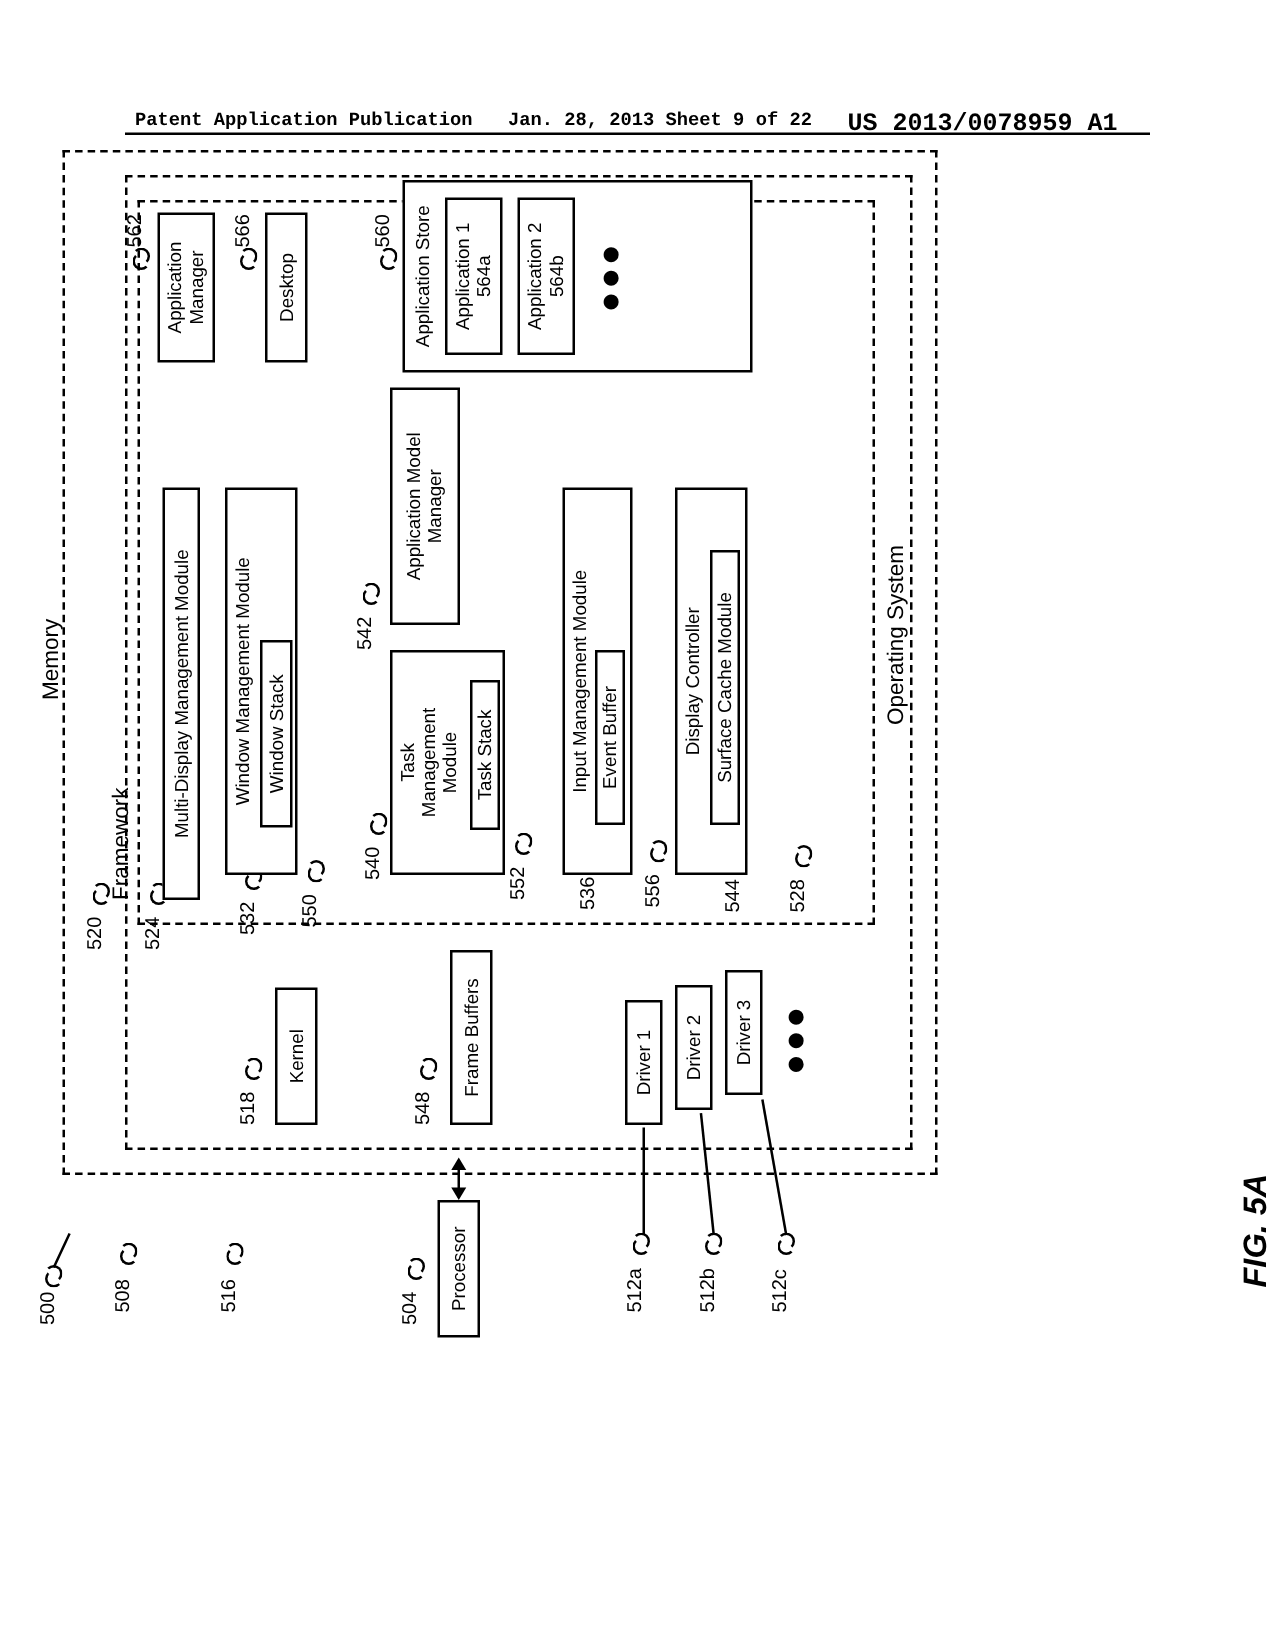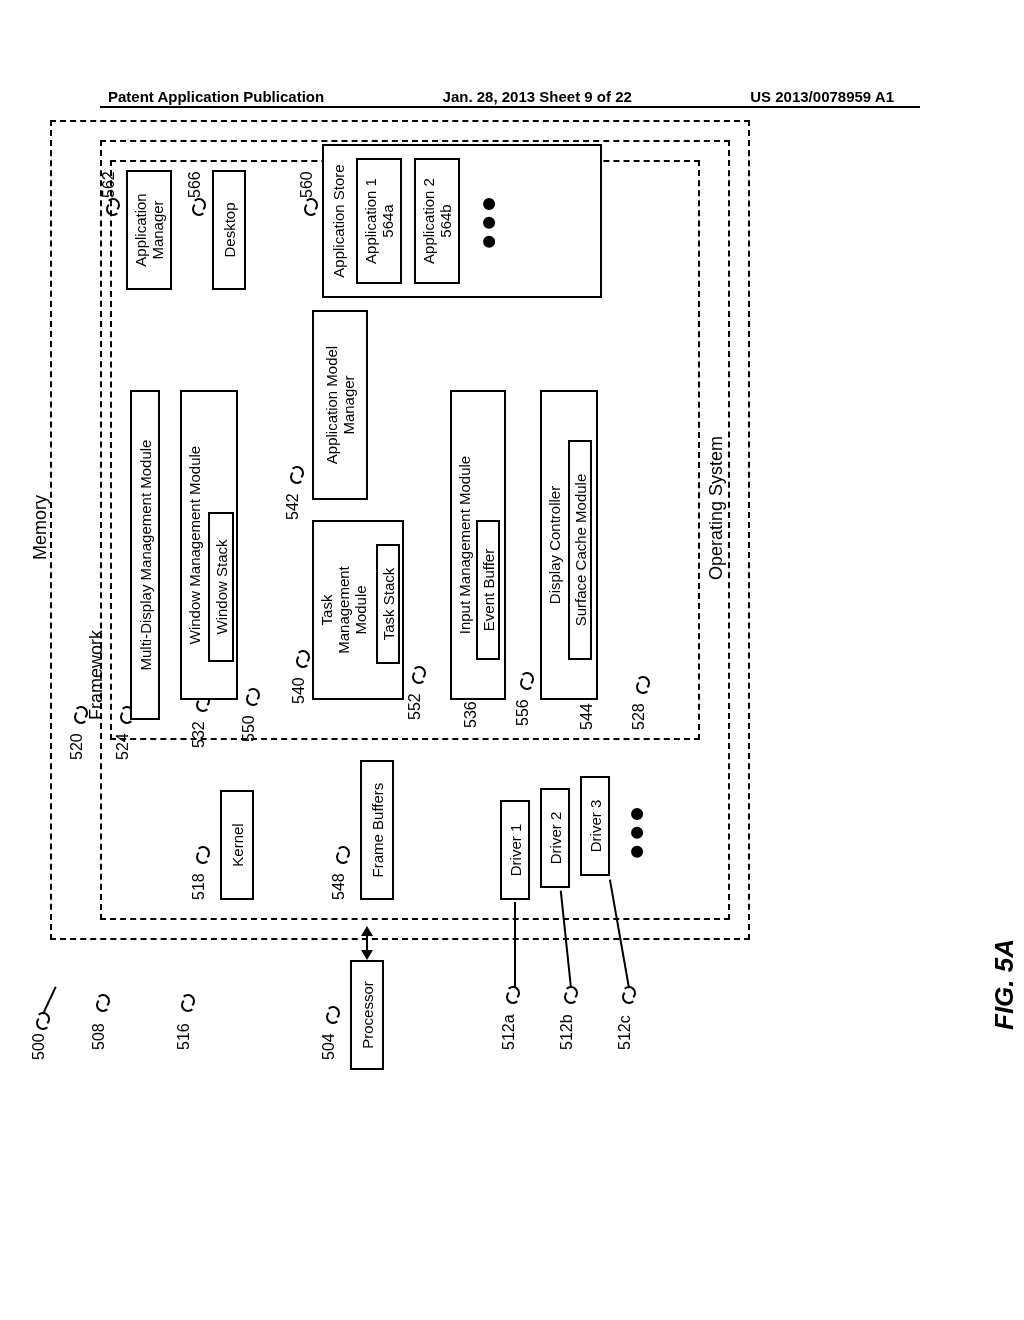--- a/index.html
+++ b/index.html
@@ -16,23 +16,23 @@
   .page-header {
     position: absolute;
     top: 88px;
     left: 0;
     width: 100%;
     display: flex;
     justify-content: space-between;
     padding: 0 130px 0 108px;
     font-size: 15px;
     font-weight: bold;
-    font-family: Liberation Sans, sans-serif;
-  }
-  .page-header .pubno { font-size: 15px; }
+    font-family: Liberation Mono, monospace;
+  }
+  .page-header .pubno { font-size: 20px; }
   .hr {
     position: absolute;
     top: 106px;
     left: 100px;
     width: 820px;
     border-top: 2px solid #000;
   }
   .diagram {
     position: absolute;
     top: 200px;

